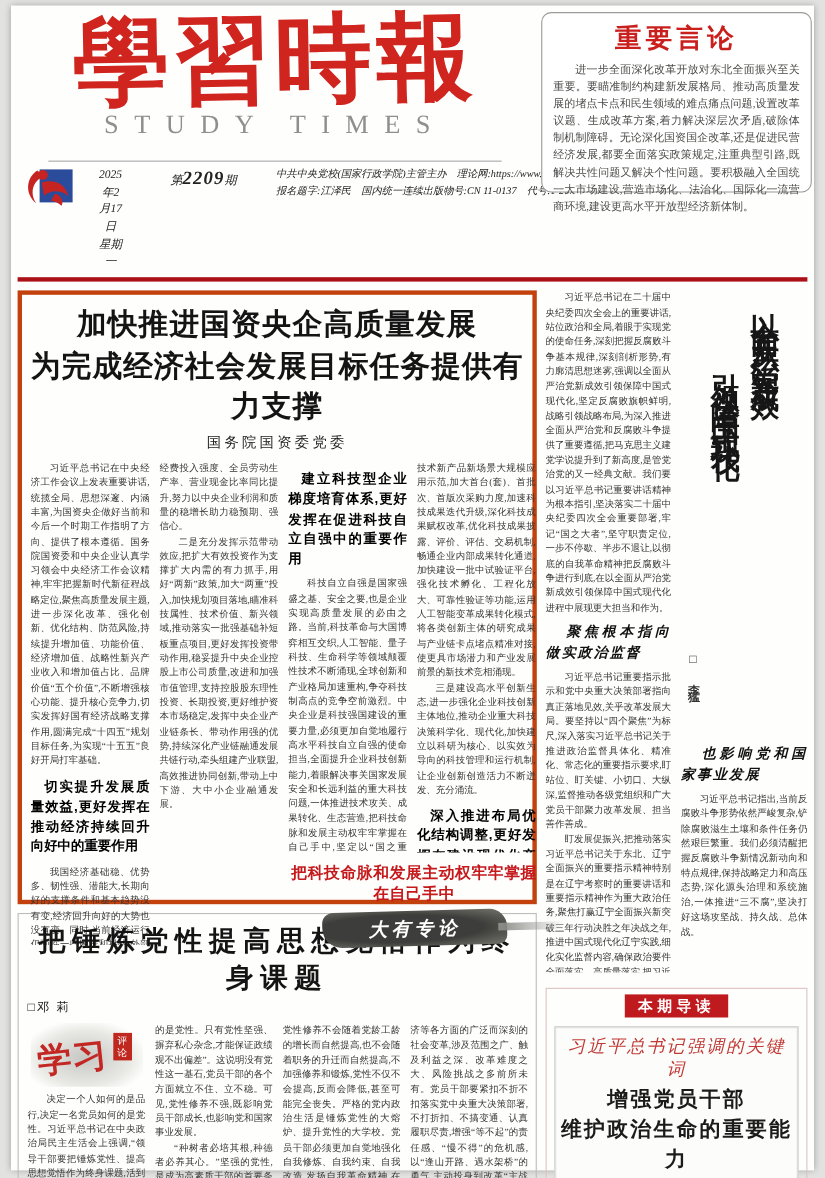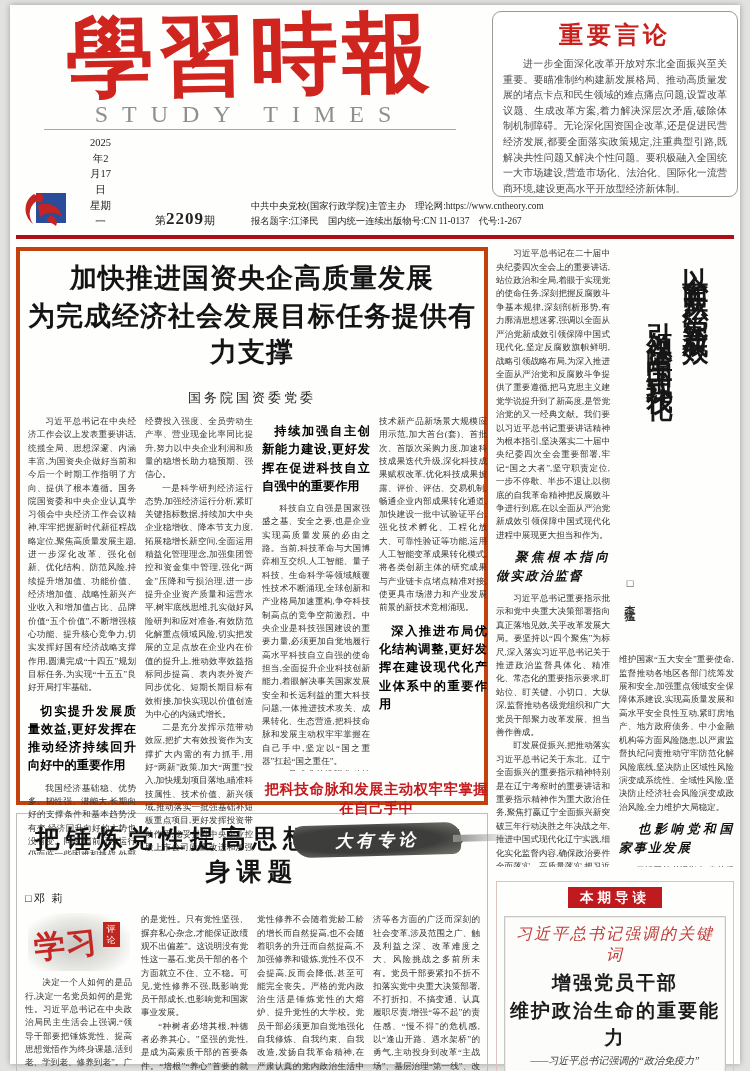--- a/index.html
+++ b/index.html
@@ -9,47 +9,47 @@
          background:#fefefd;box-shadow:0 0 6px rgba(0,0,0,.3);
          padding:6px 6px 4px;box-sizing:border-box;}
   
   .hdr{display:flex;gap:8px;}
   .hdr-left{width:468px;}
   .brand{ text-align:center;color:#d0241f;font-weight:bold;font-size:88px;
           line-height:1.02;letter-spacing:4px;transform:rotate(-1deg);
           font-family:"Liberation Serif",serif;}
   .brand-en{width:88%;margin:0 auto;text-align:center;color:#8f8f8f;
             font-size:24px;letter-spacing:14px;border-bottom:1px solid #a8a8a8;
-            padding-bottom:1px;font-family:"Liberation Serif",serif;}
-  .pubrow{display:flex;align-items:flex-end;gap:14px;margin-top:5px;padding-left:4px;}
+            padding-bottom:18px;font-family:"Liberation Serif",serif;}
+  .pubrow{display:flex;align-items:flex-start;gap:14px;margin-top:5px;padding-left:4px;font-style:italic;}
   .logo{width:48px;height:38px;position:relative;flex:none;}
   .dateblk{text-align:center;font-size:10.5px;line-height:1.5;color:#222;
            padding:0 8px;}
   .vdiv{width:1px;height:30px;background:#666;}
   .issueblk{font-size:11px;color:#222;padding:0 8px;white-space:nowrap;}
   .issue-num{font-size:17px;font-weight:bold;letter-spacing:1px;}
   .pubinfo{font-size:9.3px;line-height:1.65;color:#222;white-space:nowrap;}
-  .quotes{width:246px;height:186px;border:1.5px solid #9a9a98;border-radius:9px;
+  .quotes{width:246px;height:164px;border:1.5px solid #9a9a98;border-radius:9px;
           padding:6px 10px;box-sizing:border-box;flex:none;background:#fff;}
   .quotes h2{margin:1px 0 5px;text-align:center;color:#c9201e;font-size:24px;
              letter-spacing:4px;font-weight:900;font-family:"Liberation Sans",sans-serif;}
   .quotes p{margin:0;font-size:10px;line-height:1.56;text-align:justify;
             color:#4a4a48;text-indent:2em;}
   .redline{height:4px;background:#ac1118;margin:6px 0 8px;}
   
   .main{display:flex;gap:8px;}
   .left-col{width:472px;flex:none;}
   .right-col{width:238px;flex:none;}
   
   .lead{border:4px solid #c2410c;height:558px;box-sizing:border-box;
         padding:8px 8px 6px;}
   .lead h1{margin:2px 0;text-align:center;font-size:27px;font-weight:900;
            letter-spacing:1px;line-height:1.33;color:#141414;
            font-family:"Liberation Sans",sans-serif;}
-  .lead .byline{text-align:center;font-size:13px;letter-spacing:3px;margin:18px 0 8px;color:#222;}
+  .lead .byline{text-align:center;font-size:13px;letter-spacing:3px;margin:5px 0 8px;color:#222;}
   .lead-body{display:flex;gap:9px;}
   .lcol{width:108px;flex:none;height:440px;overflow:hidden;font-size:8.6px;
         line-height:1.55;text-align:justify;color:#343434;}
   .rpair{width:229px;flex:none;}
   .rpair-cols{display:flex;gap:9px;}
   .rpair-cols .lcol{height:356px;}
   .p{margin:0;text-indent:2em;}
   .sub{font-weight:900;font-size:12.2px;line-height:1.5;margin:7px 0;
        color:#000;font-family:"Liberation Sans",sans-serif;text-align:justify;text-indent:1em;}
   .slogan{margin-top:9px;text-align:center;color:#c5191c;font-weight:900;
@@ -158,33 +158,33 @@
         <h1>为完成经济社会发展目标任务提供有力支撑</h1>
         <div class="byline">国务院国资委党委</div>
         <div class="lead-body">
           <div class="lcol">
             <p class="p">习近平总书记在中央经济工作会议上发表重要讲话,统揽全局、思想深邃、内涵丰富,为国资央企做好当前和今后一个时期工作指明了方向、提供了根本遵循。国务院国资委和中央企业认真学习领会中央经济工作会议精神,牢牢把握新时代新征程战略定位,聚焦高质量发展主题,进一步深化改革、强化创新、优化结构、防范风险,持续提升增加值、功能价值、经济增加值、战略性新兴产业收入和增加值占比、品牌价值“五个价值”,不断增强核心功能、提升核心竞争力,切实发挥好国有经济战略支撑作用,圆满完成“十四五”规划目标任务,为实现“十五五”良好开局打牢基础。</p>
             <div class="sub">切实提升发展质量效益,更好发挥在推动经济持续回升向好中的重要作用</div>
             <p class="p">我国经济基础稳、优势多、韧性强、潜能大,长期向好的支撑条件和基本趋势没有变,经济回升向好的大势也没有变。同时,当前经济运行仍面临一些困难和挑战,外部环境变化带来的不利影响加深。实现中央经济工作会议确定的经济稳定增长目标,既需要宏观政策加力,也需要微观主体发力。2024年,中央企业实现增加值10.6万亿元、利润总额2.6万亿元、上缴税费2.6万亿元,完成固定资产投资(含房地产)5.3万亿元,总体保持了稳中有进、进中提质的发展态势,为做好2025年工作打下了坚实基础。国资央企将用好用足近期国家出台的一系列稳增长支持政策,以高质量发展为鲜明导向,以实施提质增效、价值创造行动为重要抓手,全力以赴实现“一利五率”指标“一增一稳四提升”的目标,即利润总额稳定增长,资产负债率总体稳定,净资产收益率、研发</p>
           </div>
           <div class="lcol">
             <p class="p" style="text-indent:0;">经费投入强度、全员劳动生产率、营业现金比率同比提升,努力以中央企业利润和质量的稳增长助力稳预期、强信心。</p>
-            <p class="p">一是科学研判经济运行态势,加强经济运行分析,紧盯关键指标数据,持续加大中央企业稳增收、降本节支力度,拓展稳增长新空间,全面运用精益化管理理念,加强集团管控和资金集中管理,强化“两金”压降和亏损治理,进一步提升企业资产质量和运营水平,树牢底线思维,扎实做好风险研判和应对准备,有效防范化解重点领域风险,切实把发展的立足点放在企业内在价值的提升上,推动效率效益指标同步提高、表内表外资产同步优化、短期长期目标有效衔接,加快实现以价值创造为中心的内涵式增长。</p>
             <p class="p">二是充分发挥示范带动效应,把扩大有效投资作为支撑扩大内需的有力抓手,用好“两新”政策,加大“两重”投入,加快规划项目落地,瞄准科技属性、技术价值、新兴领域,推动落实一批强基础补短板重点项目,更好发挥投资带动作用,稳妥提升中央企业控股上市公司质量,改进和加强市值管理,支持控股股东理性投资、长期投资,更好维护资本市场稳定,发挥中央企业产业链条长、带动作用强的优势,持续深化产业链融通发展共链行动,牵头组建产业联盟,高效推进协同创新,带动上中下游、大中小企业融通发展。</p>
 
           </div>
           <div class="rpair">
             <div class="rpair-cols">
               <div class="lcol">
-                <div class="sub">持续加强自主创新能力建设,更好发挥在促进科技自立自强中的重要作用</div>
+                <div class="sub">建立科技型企业梯度培育体系,更好发挥在促进科技自立自强中的重要作用</div>
                 <p class="p">科技自立自强是国家强盛之基、安全之要,也是企业实现高质量发展的必由之路。当前,科技革命与大国博弈相互交织,人工智能、量子科技、生命科学等领域颠覆性技术不断涌现,全球创新和产业格局加速重构,争夺科技制高点的竞争空前激烈。中央企业是科技强国建设的重要力量,必须更加自觉地履行高水平科技自立自强的使命担当,全面提升企业科技创新能力,着眼解决事关国家发展安全和长远利益的重大科技问题,一体推进技术攻关、成果转化、生态营造,把科技命脉和发展主动权牢牢掌握在自己手中,坚定以“国之重器”扛起“国之重任”。</p>
                 <p class="p">一是瞄准前沿强化科技布局,着眼提升源头创新能力,积极参与国家实验室体系建设,主动承接国家科技重大专项、重点产业链发展行动计划任务,深入推进原创技术策源地建设,强化行业共性技术协同攻关,努力突破和掌握更多颠覆性技术、前沿技术,打造企业主导的产学研深度融合升级创新联合体,进一步优化合作组织模式,完善要素共投、收益共享、风险共担机制,不断增强创新合力,建立科技型企业梯度培育体系,着力打造龙头型、高速成长型科技领军企业,切实发挥引领带动作用。二是加速高效率成果转化,深入实施科技成果应用拓展工程,推动新</p>
               </div>
               <div class="lcol">
                 <p class="p" style="text-indent:0;">技术新产品新场景大规模应用示范,加大首台(套)、首批次、首版次采购力度,加速科技成果迭代升级,深化科技成果赋权改革,优化科技成果披露、评价、评估、交易机制,畅通企业内部成果转化通道,加快建设一批中试验证平台,强化技术孵化、工程化放大、可靠性验证等功能,运用人工智能变革成果转化模式,将各类创新主体的研究成果与产业链卡点堵点精准对接,使更具市场潜力和产业发展前景的新技术竞相涌现。</p>
+                <p class="p">三是建设高水平创新生态,进一步强化企业科技创新主体地位,推动企业重大科技决策科学化、现代化,加快建立以科研为核心、以实效为导向的科技管理和运行机制,让企业创新创造活力不断迸发、充分涌流。</p>
                 <div class="sub">深入推进布局优化结构调整,更好发挥在建设现代化产业体系中的重要作用</div>
 
               </div>
             </div>
             <div class="slogan">把科技命脉和发展主动权牢牢掌握在自己手中</div>
             <div class="stamp">大有专论</div>
           </div>
         </div>
       </div>
 
@@ -226,21 +226,20 @@
             <p class="p">盯发展促振兴,把推动落实习近平总书记关于东北、辽宁全面振兴的重要指示精神特别是在辽宁考察时的重要讲话和重要指示精神作为重大政治任务,聚焦打赢辽宁全面振兴新突破三年行动决胜之年决战之年,推进中国式现代化辽宁实践,细化实化监督内容,确保政治要件全面落实、高质量落实,把习近平总书记为辽宁擘画的振兴发展蓝图变为美好现实。加强对党中央及省委关于高质量发展、因地制宜发展新质生产力等重大决策部署落实情况的监督检查,紧盯一揽子增量政策实施落地开展监督,着力纠正与高质量发展、可持续振兴背道而驰的顽疾,严肃查处违背政策初衷、干扰政策执行等问题,推动各地区各部门以硬任务、硬举措支撑“硬道理”,全力夺取决战决胜。</p>
 
           </div>
           <div class="rcol2">
             <div class="vhead">
               <div class="vh">以全面从严治党新成效</div>
               <div class="vh vh2">引领保障中国式现代化</div>
               <div class="vauthor">□李猛</div>
             </div>
             <div class="rcol2-text">
-              <p class="p" style="text-indent:0;">维护国家“五大安全”重要使命,监督推动各地区各部门统筹发展和安全,加强重点领域安全保障体系建设,实现高质量发展和高水平安全良性互动,紧盯房地产、地方政府债务、中小金融机构等方面风险隐患,以严肃监督执纪问责推动守牢防范化解风险底线,坚决防止区域性风险演变成系统性、全域性风险,坚决防止经济社会风险演变成政治风险,全力维护大局稳定。</p>
               <div class="rsub">也影响党和国家事业发展</div>
               <p class="p"><span>习近平总书记指出,当前反腐败斗争形势依然严峻复杂,铲除腐败滋生土壤和条件任务仍然艰巨繁重。我们必须清醒把握反腐败斗争新情况新动向和特点规律,保持战略定力和高压态势,深化源头治理和系统施治,一体推进“三不腐”,坚决打好这场攻坚战、持久战、总体战。</span></p>
             </div>
           </div>
         </div>
       </div>
 
       <div class="guide">
         <div class="guide-label">本期导读</div>
         <div class="gitem">

